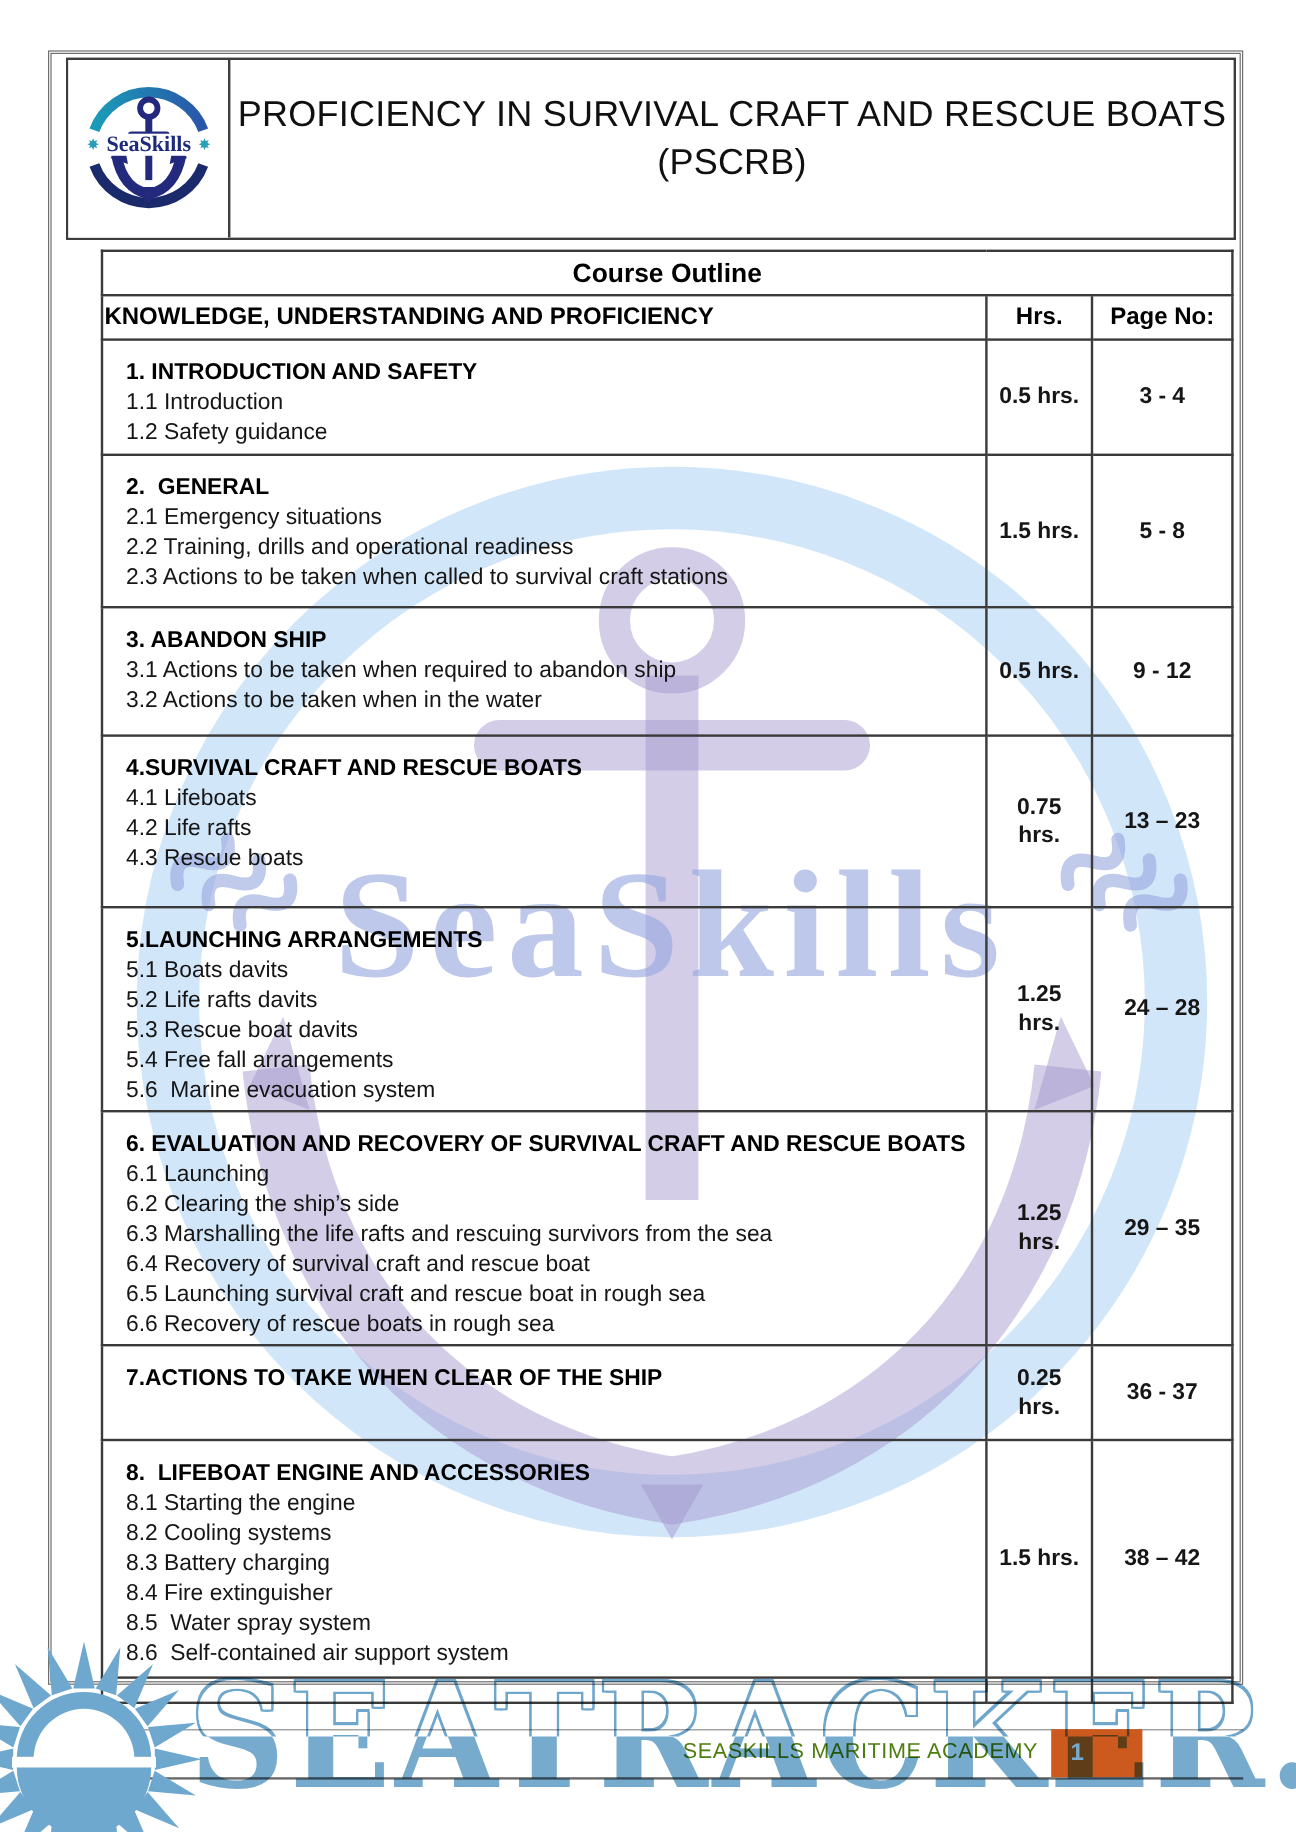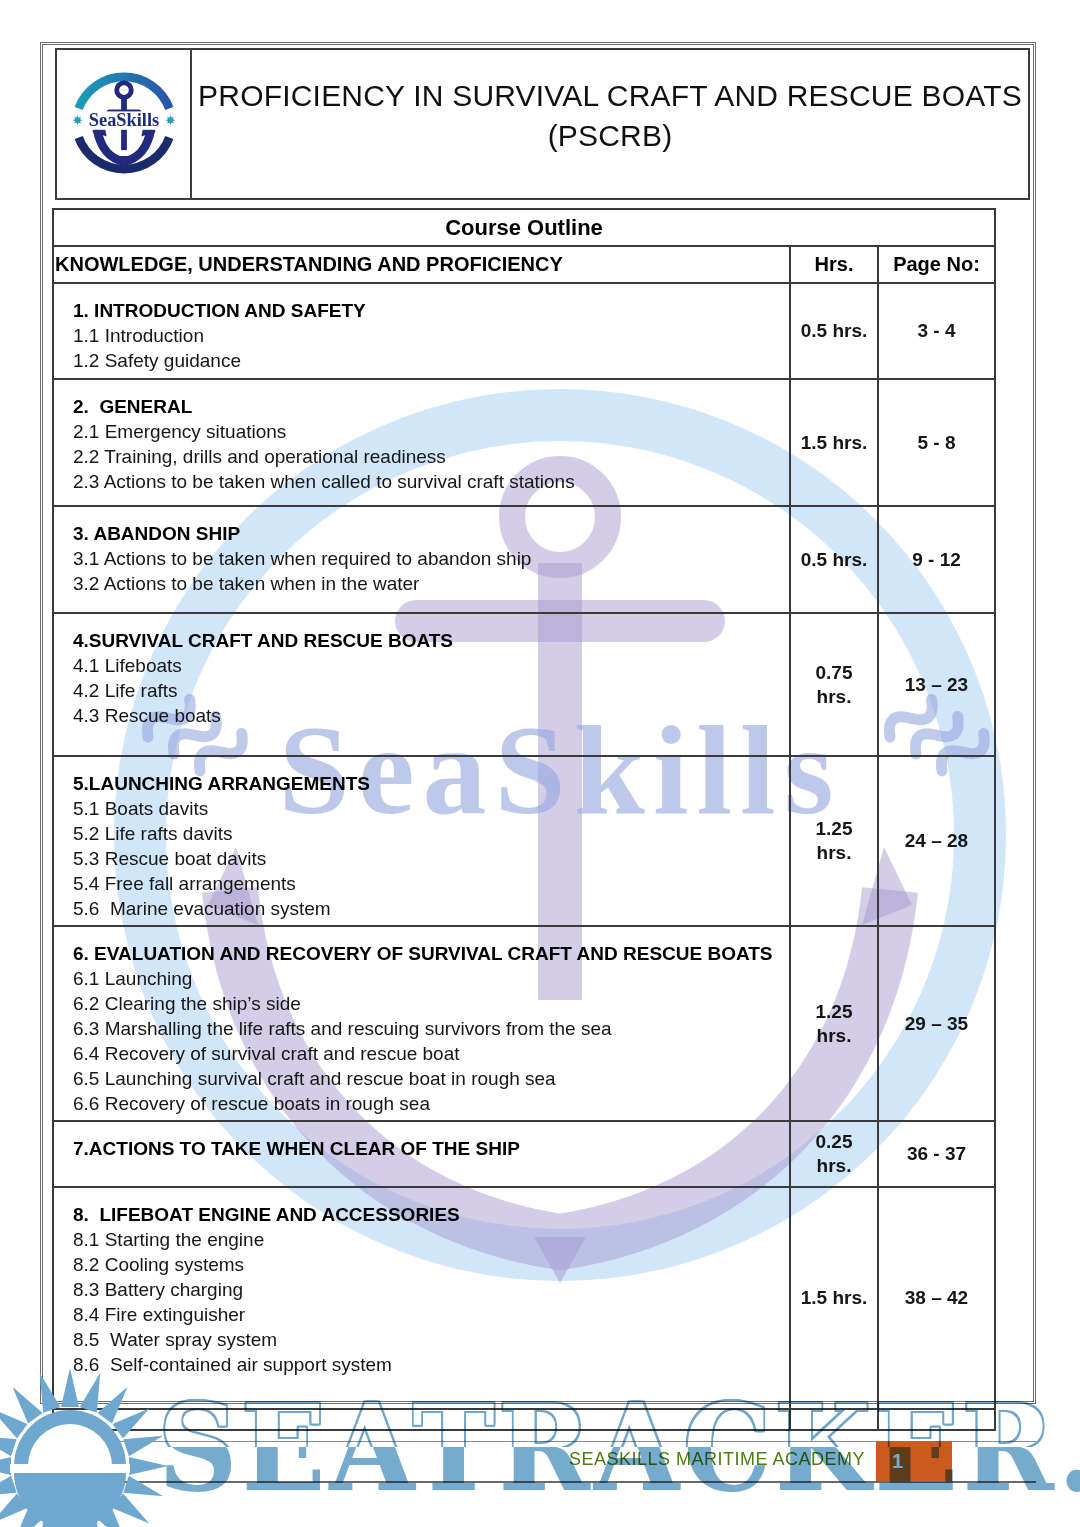--- a/index.html
+++ b/index.html
@@ -11,21 +11,21 @@
   .frame{position:absolute;left:40px;top:42px;width:990px;height:1356px;
     border:3px double #6f6f6f;z-index:1;pointer-events:none;}
   
   .header-box{position:absolute;left:55px;top:48px;width:971px;height:148px;
     border:2px solid #3d3d3d;display:flex;z-index:2;}
   .logo-cell{width:133px;border-right:2px solid #3d3d3d;display:flex;
     align-items:center;justify-content:center;background:#fff;}
   .title-cell{flex:1;text-align:center;padding-top:26px;}
   .doc-title{font-size:30px;line-height:40px;color:#101010;letter-spacing:0.2px;}
   
-  table.course{position:absolute;left:52px;top:208px;width:942px;
+  table.course{position:absolute;left:84px;top:208px;width:942px;
     border-collapse:collapse;table-layout:fixed;z-index:2;}
   table.course td{border:2px solid #3a3a3a;background:transparent;}
   .title-row td{height:33px;text-align:center;font-weight:bold;font-size:22px;color:#000;}
   .head-row td{height:33px;font-weight:bold;font-size:20px;color:#000;}
   .head-kup{text-align:left;}
   .head-center{text-align:center;}
   td.kup{vertical-align:top;padding:14px 8px 4px 19px;font-size:19px;}
   td.kup .heading{font-weight:bold;line-height:25px;white-space:pre-wrap;color:#000;}
   td.kup .item{line-height:25px;white-space:pre-wrap;color:#161616;}
   td.hrs,td.pg{text-align:center;vertical-align:middle;font-size:19px;line-height:24px;color:#161616;font-weight:bold;}
@@ -218,32 +218,32 @@
           <div class="item">6.5 Launching survival craft and rescue boat in rough sea</div>
           <div class="item">6.6 Recovery of rescue boats in rough sea</div>
         </td>
     <td class="hrs">
           <div>1.25</div>
           <div>hrs.</div>
         </td>
     <td class="pg">29 – 35</td>
   </tr>
 
-  <tr style="height: 66px;">
+  <tr style="height: 79px;">
     <td class="kup">
       <div class="heading">7.ACTIONS TO TAKE WHEN CLEAR OF THE SHIP</div>
     </td>
     <td class="hrs">
           <div>0.25</div>
           <div>hrs.</div>
         </td>
     <td class="pg">36 - 37</td>
   </tr>
 
-  <tr style="height: 222px;">
+  <tr style="height: 198px;">
     <td class="kup">
       <div class="heading">8.  LIFEBOAT ENGINE AND ACCESSORIES</div>
     <div class="item">8.1 Starting the engine</div>
           <div class="item">8.2 Cooling systems</div>
           <div class="item">8.3 Battery charging</div>
           <div class="item">8.4 Fire extinguisher</div>
           <div class="item">8.5  Water spray system</div>
           <div class="item">8.6  Self-contained air support system</div>
         </td>
     <td class="hrs">

